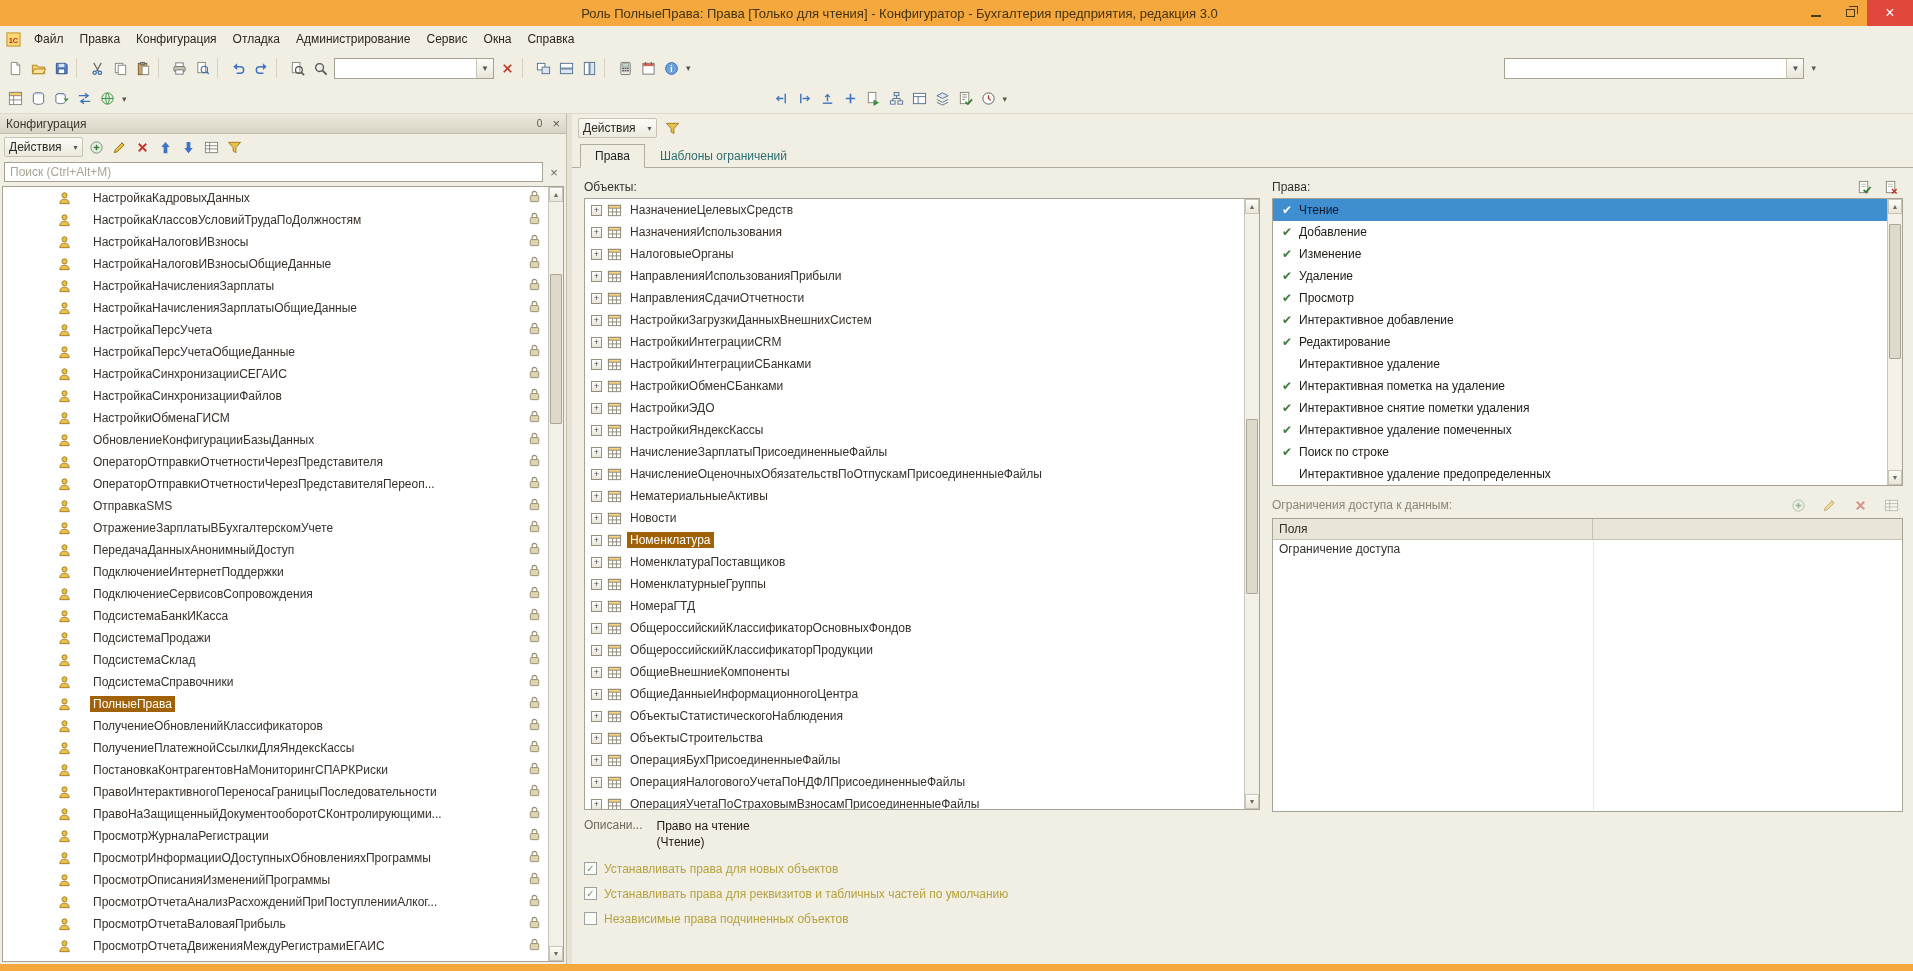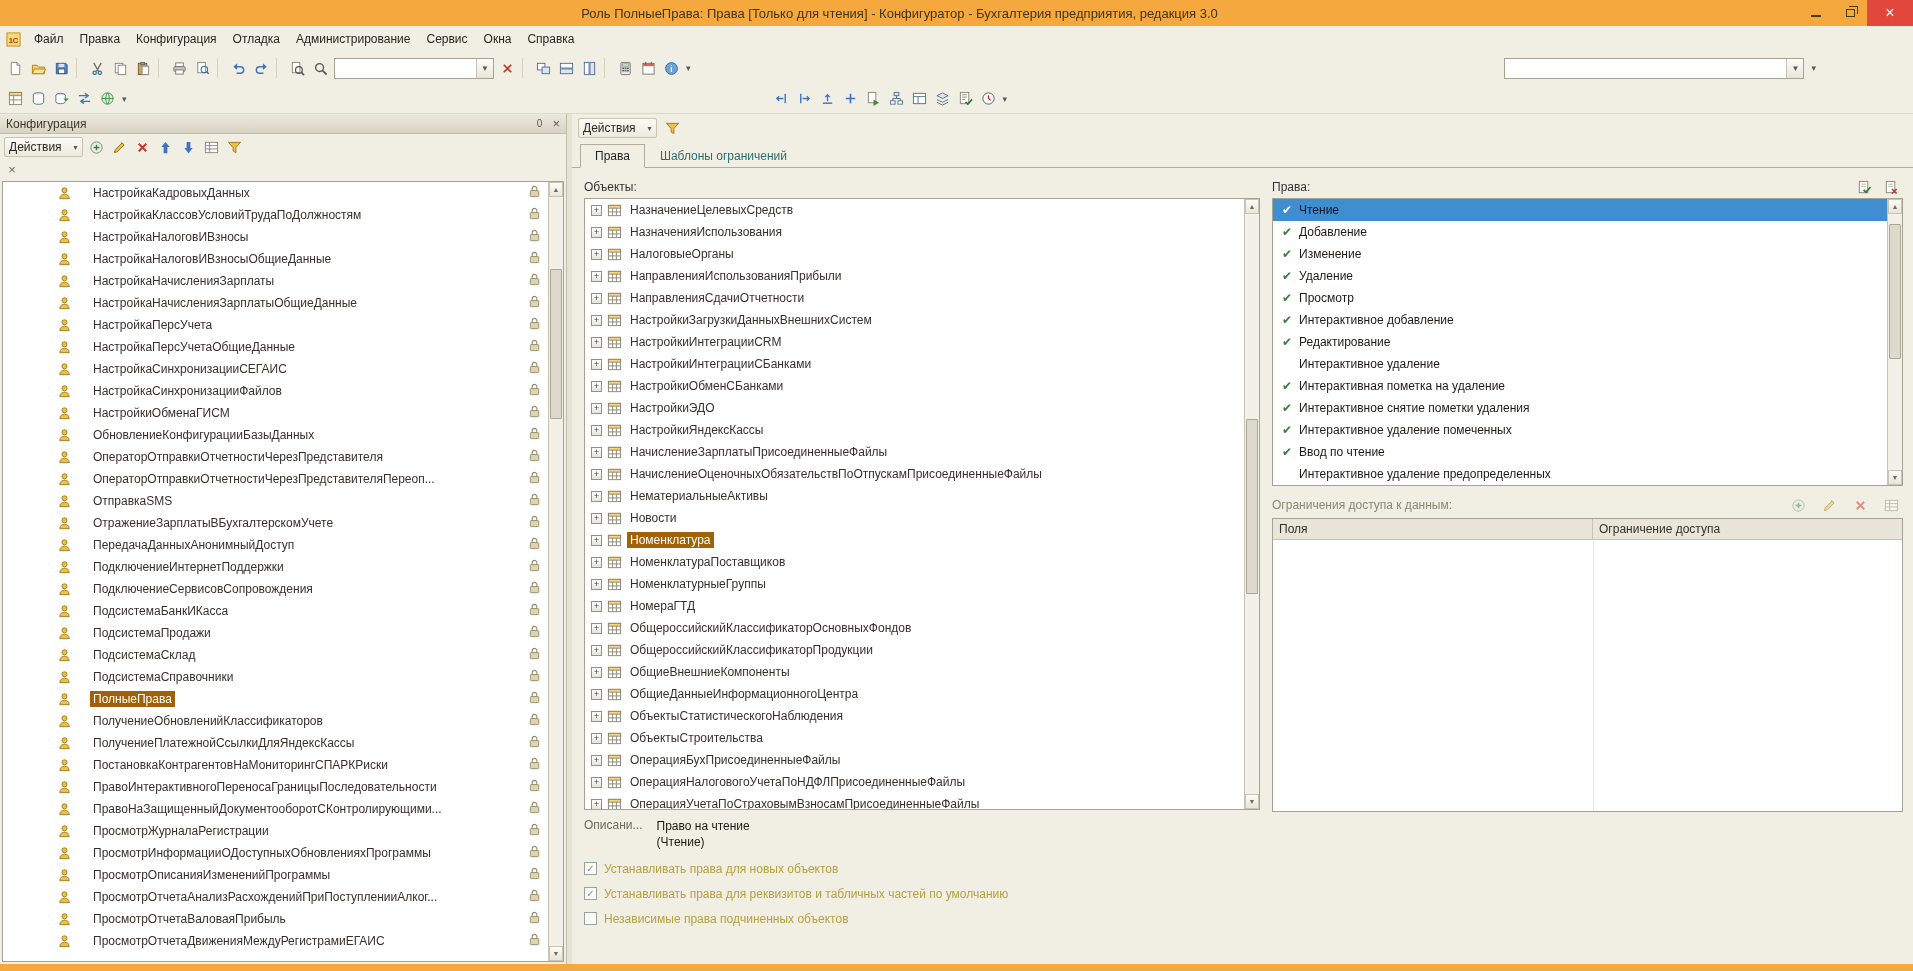--- a/index.html
+++ b/index.html
@@ -87,21 +87,21 @@
   .expander{width:11px;height:11px;border:1px solid #968f7e;background:linear-gradient(#fff,#e8e4d8);font-size:9px;line-height:9px;text-align:center;color:#4a4a44;cursor:pointer;flex:0 0 11px;}
 
   .rrow{height:22px;display:flex;align-items:center;padding-left:6px;gap:4px;cursor:default;white-space:nowrap;}
   .rrow .chk{width:16px;text-align:center;color:#3e7a3e;font-size:12px;}
   .rrow.sel{background:#3e8ed0;color:#fff;}
   .rrow.sel .chk{color:#fff;}
   .rrow .rlbl{color:#1e1a14;}
   .rrow.sel .rlbl{color:#0f172a;}
 
   .restr-table{height:294px;border:1px solid #a6a294;background:#fff;display:flex;flex-direction:column;margin-top:2px;}
-  .th{height:21px;display:flex;background:#e9e6d9;border-bottom:1px solid #c6c2b4;color:#33302a;}
+  .th{height:21px;display:flex;background:#e9e6d9;border-bottom:1px solid #c6c2b4;color:#33302a;flex-direction:column;}
   .th .c1{width:320px;padding:3px 6px;border-right:1px solid #c6c2b4;}
   .th .c2{flex:1;padding:3px 6px;}
   .tbody{flex:1;position:relative;}
   .tbody .c1line{position:absolute;left:320px;top:0;bottom:0;width:1px;background:#eceadd;}
 
   .desc-row{margin-top:8px;display:flex;gap:14px;align-items:flex-start;}
   .desc-label{color:#6f6a5c;}
   .desc-val{color:#1e1a14;line-height:1.35;}
 
   .foot-checks{margin-top:6px;}
@@ -463,20 +463,21 @@
             </svg>
           </span>
           <span class="tbtn">
             <svg viewBox="0 0 16 16" width="15" height="15">
               <path d="M1.5 2.5h13L9.5 8v5.5l-3-1.8V8z" fill="#e8c04a" stroke="#a07d20"></path>
             </svg>
           </span>
         </span>
     </div>
     <div class="lp-search">
+      <input class="search" placeholder="Поиск (Ctrl+Alt+M)" style="">
       <span class="search-x">×</span>
     </div>
     <div class="lp-tree">
       <div class="rowshost">
           <div class="trow">
             <span class="icn">
               <svg viewBox="0 0 16 16" width="15" height="15">
                 <circle cx="8" cy="4.6" r="2.7" fill="#e8c04a" stroke="#a07d20"></circle>
                 <path d="M3 13.5c0-3.2 2.2-4.8 5-4.8s5 1.6 5 4.8z" fill="#e8c04a" stroke="#a07d20"></path>
               </svg>
@@ -1436,21 +1437,21 @@
               <div class="rrow">
                 <span class="chk">✔</span>
                 <span class="rlbl">Интерактивное снятие пометки удаления</span>
               </div>
               <div class="rrow">
                 <span class="chk">✔</span>
                 <span class="rlbl">Интерактивное удаление помеченных</span>
               </div>
               <div class="rrow">
                 <span class="chk">✔</span>
-                <span class="rlbl">Ввод по чтение</span>
+                <span class="rlbl">Поиск по строке</span>
               </div>
               <div class="rrow">
                 <span class="chk"></span>
                 <span class="rlbl">Интерактивное удаление предопределенных</span>
               </div>
             </div>
           <div class="vscroll">
             <div class="sarrow">▲</div>
             <div class="strack">
                 <div class="sthumb" style="top:10px;height:135px;"></div>

